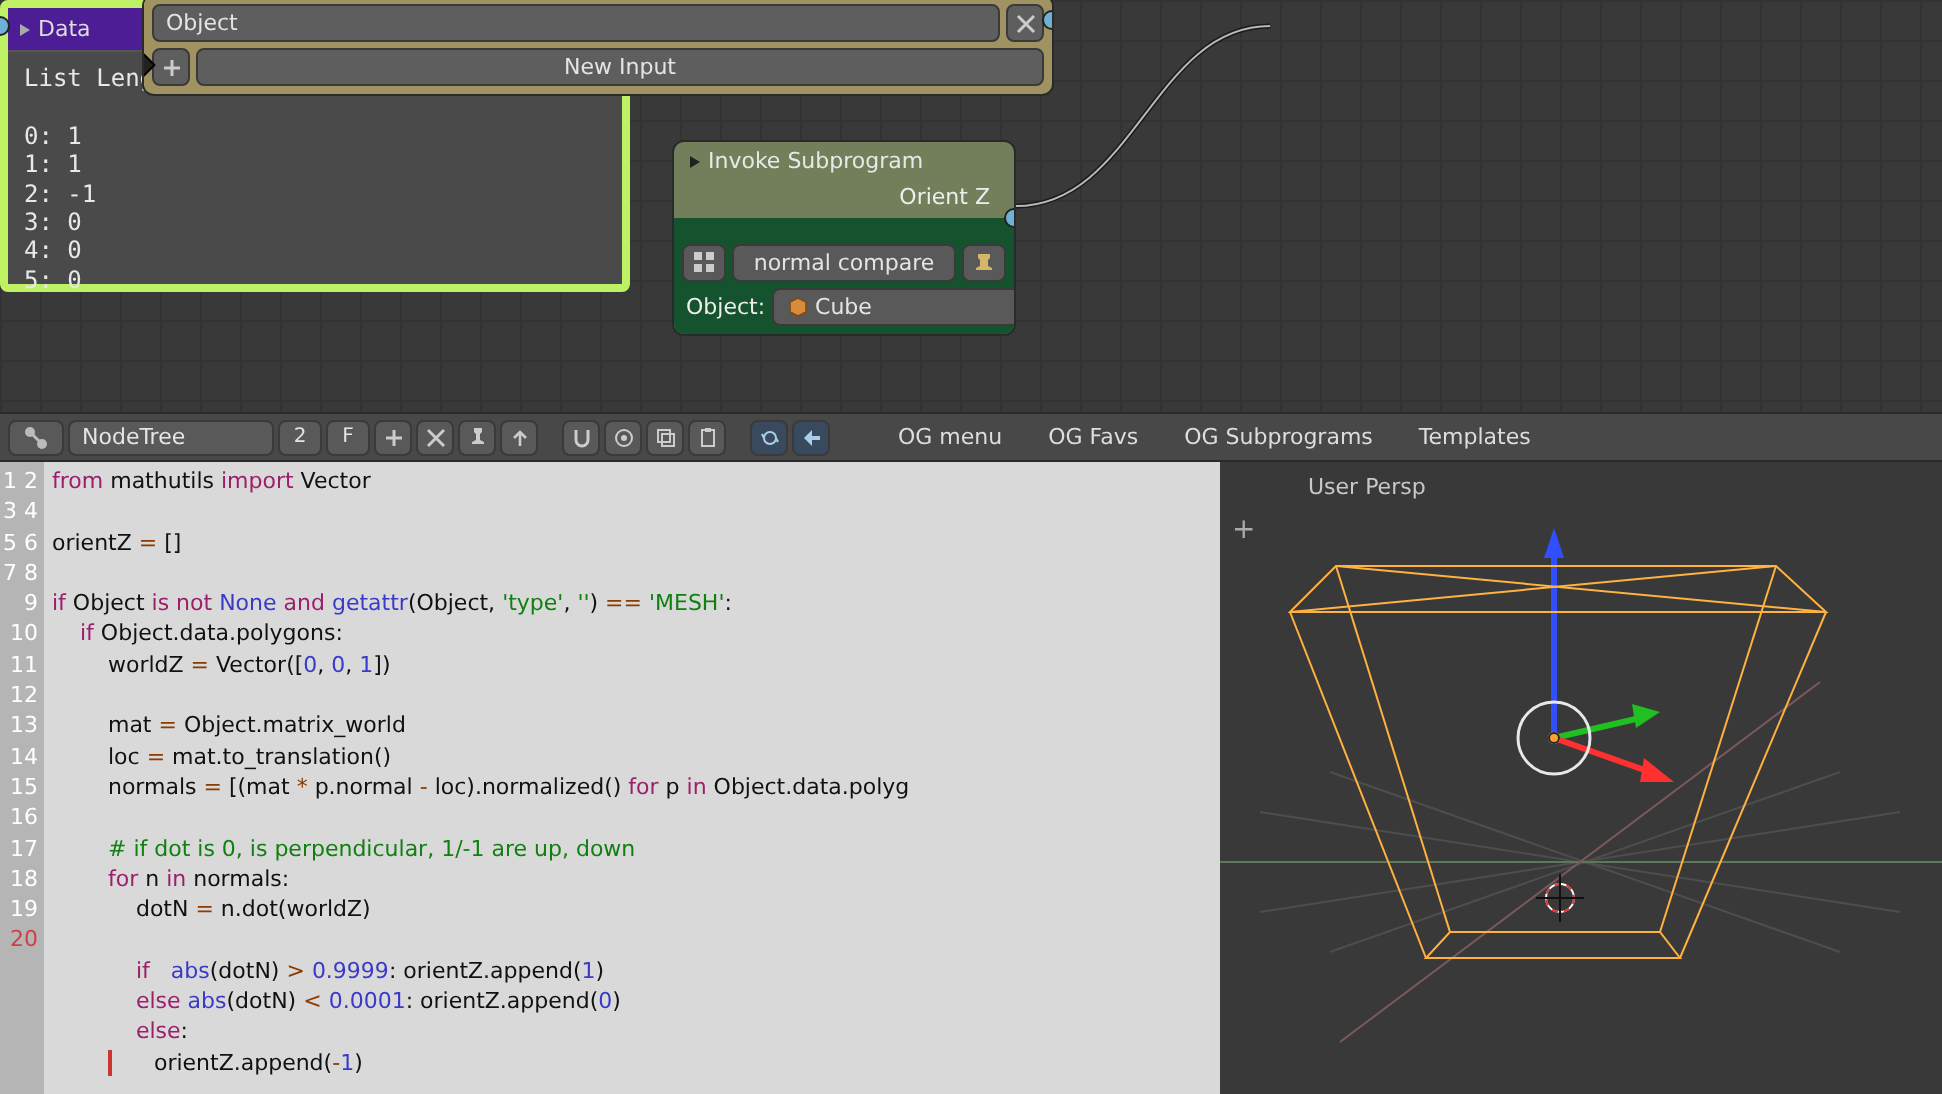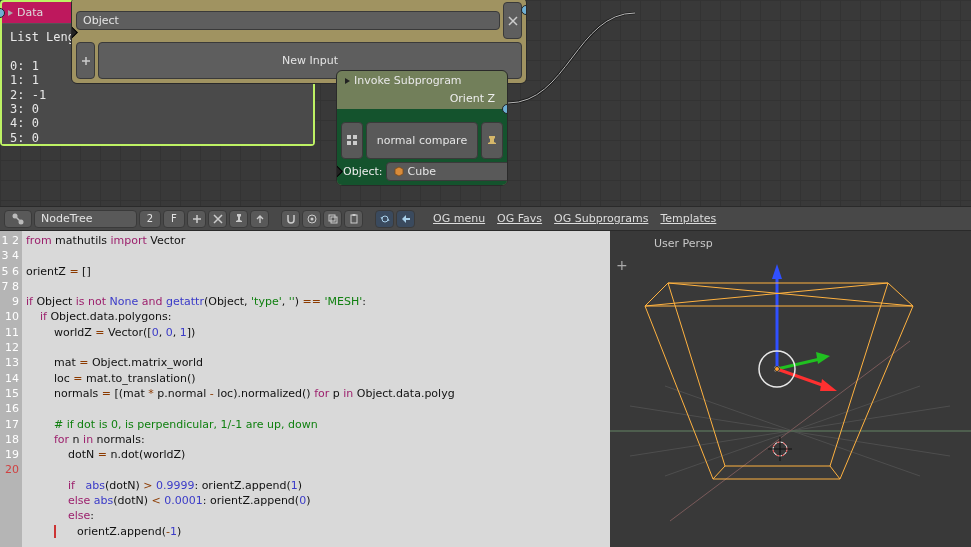--- a/index.html
+++ b/index.html
@@ -14,55 +14,55 @@
 .node-area { position:absolute; top:0; left:0; right:0; height:205px; }
 
 
 .node { position:absolute; border-radius:6px; overflow:hidden; border:1px solid #2a2a2a; }
 .node-header { padding:3px 8px; font-size:10px; display:flex; align-items:center; gap:4px; min-height:17px; }
 .node-body { padding:4px; display:flex; flex-direction:column; gap:3px; }
 .tri { width:0; height:0; border-top:3px solid transparent; border-bottom:3px solid transparent; border-left:5px solid #222; }
 
 .field { background:#595959; border:1px solid #3a3a3a; border-radius:4px; padding:3px 6px; color:#e4e4e4; display:flex; align-items:center; height:19px; }
 .field-input { flex:1; background:none; border:none; color:#e4e4e4; outline:none; font-size:11px; }
-.btn { background:#595959; border:1px solid #3a3a3a; border-radius:4px; display:flex; align-items:center; justify-content:center; color:#e4e4e4; height:37px; min-width:19px; cursor:pointer; }
+.btn { background:#595959; border:1px solid #3a3a3a; border-radius:4px; display:flex; align-items:center; justify-content:center; color:#e4e4e4; height:19px; min-width:19px; cursor:pointer; }
 .row { display:flex; gap:3px; align-items:center; }
 
 .socket { position:absolute; width:10px; height:10px; border-radius:50%; background:#a7d4e6; border:1px solid #222; }
 .socket-diamond { position:absolute; width:9px; height:9px; background:#222; transform:rotate(45deg); border:1px solid #000; }
 
 
 .obj-node { top:-3px; left:71px; width:456px; background:#a09361; }
 .obj-node .node-body { background:#a09361; }
 .obj-node .field, .obj-node .btn { background:#5e5e5e; }
 .close-x svg { width:10px; height:10px; }
 
 
 .inv-node { top:70px; left:336px; width:172px; background:#727f5a; }
 .inv-node .node-header { color:#e8e8e8; }
 .inv-node .node-body { background:#14532d; }
 .inv-label-r { text-align:right; color:#eee; padding:2px 12px 4px; }
 
 
-.data-node { top:5px; left:635px; width:315px; height:146px; border:2px solid #bef264; border-radius:4px; background:#be185d; }
+.data-node { top:5px; left:635px; width:315px; height:146px; border:4px solid #bef264; border-radius:4px; background:#4c1d95; }
 .data-node-header { height:22px; border-bottom:1px solid #555; display:flex; align-items:center; padding-left:6px; color:#ddd; font-size:11px; }
 .data-node-body { background:#4a4a4a; height:calc(100% - 22px); padding:6px 8px; font-family:"DejaVu Sans Mono",monospace; font-size:12px; color:#e8e8e8; white-space:pre; line-height:1.2; }
 
 
 .wire { position:absolute; pointer-events:none; overflow:visible; }
 .wire path { stroke:#1a1a1a; stroke-width:2.5; fill:none; }
 .wire path.inner { stroke:#b8b8b8; stroke-width:1; }
 
 
 .hbar { position:absolute; top:206px; left:0; right:0; height:25px; background:#484848; border-top:1px solid #2a2a2a; border-bottom:1px solid #2a2a2a; display:flex; align-items:center; padding:0 4px; gap:2px; }
 .hbar .btn, .hbar .field { height:18px; font-size:10px; }
 .hbar-sel { width:103px; }
 .hbar-num { width:22px; justify-content:center; }
 .hbar-sep { width:8px; }
-.hbar-menus { display:flex; gap:12px; margin-left:16px; color:#ddd;text-decoration:underline; }
+.hbar-menus { display:flex; gap:23px; margin-left:32px; color:#ddd; }
 .hbar-menus span { cursor:pointer; }
 
 
 .editor { position:absolute; top:231px; left:0; width:610px; bottom:0; background:#d9d9d9; display:flex; font-family:"DejaVu Sans Mono",monospace; font-size:12px; }
 .gutter { width:22px; background:#b5b5b5; color:#fff; text-align:right; padding:2px 3px 0 0; line-height:15.3px; }
 .gutter .bp { color:#d04040; }
 .code { flex:1; padding:2px 0 0 4px; color:#111; white-space:pre; line-height:15.3px; overflow:hidden; }
 .kw { color:#9c1f6c; }
 .fn { color:#3a3ac8; }
 .str { color:#108010; }

